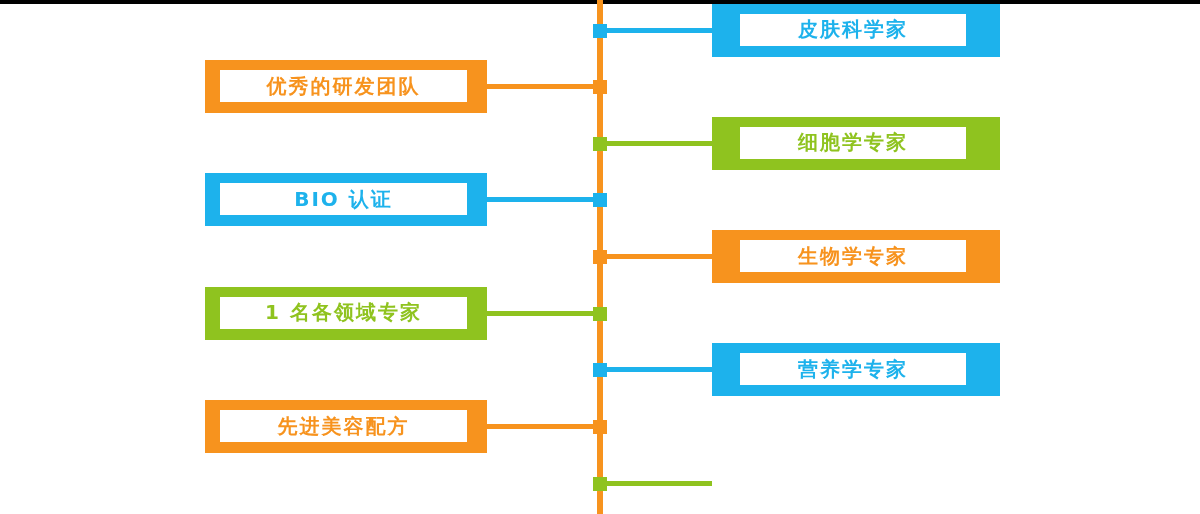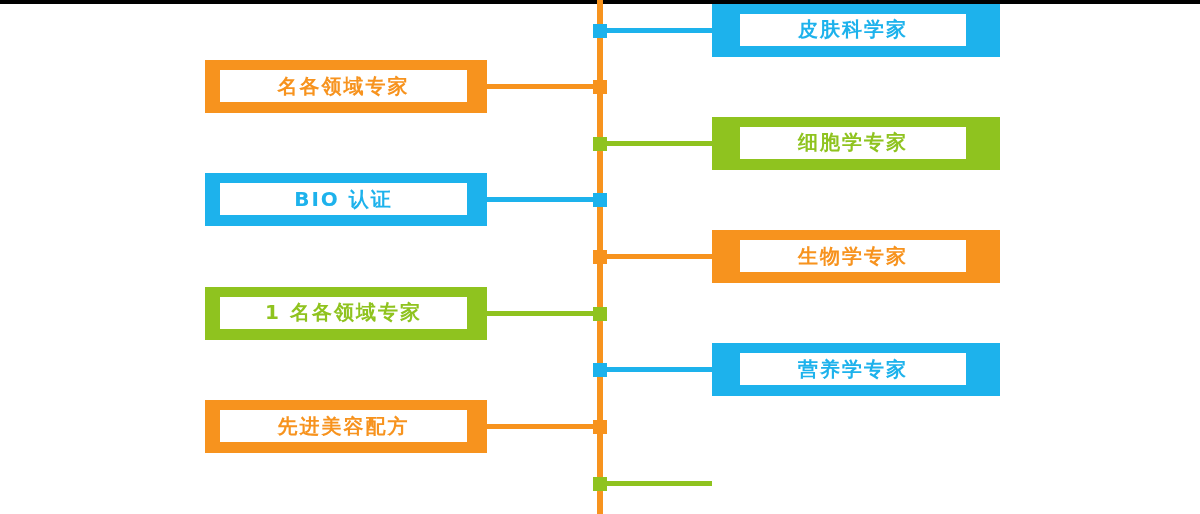--- a/index.html
+++ b/index.html
@@ -85,21 +85,21 @@
       </div>
     </div>
     <div class="node"></div>
   </div>
 
   <div class="row left" style="--c: #F7931E; top: 60.15px;">
     <div class="band"></div>
     <div class="connector"></div>
     <div class="box">
       <div class="inner">
-        <span class="label">名各领域专家</span>
+        <span class="label">优秀的研发团队</span>
       </div>
     </div>
     <div class="node"></div>
   </div>
 
   <div class="row right" style="--c: #8FC31F; top: 116.8px;">
     <div class="band"></div>
     <div class="connector"></div>
     <div class="box">
       <div class="inner">

